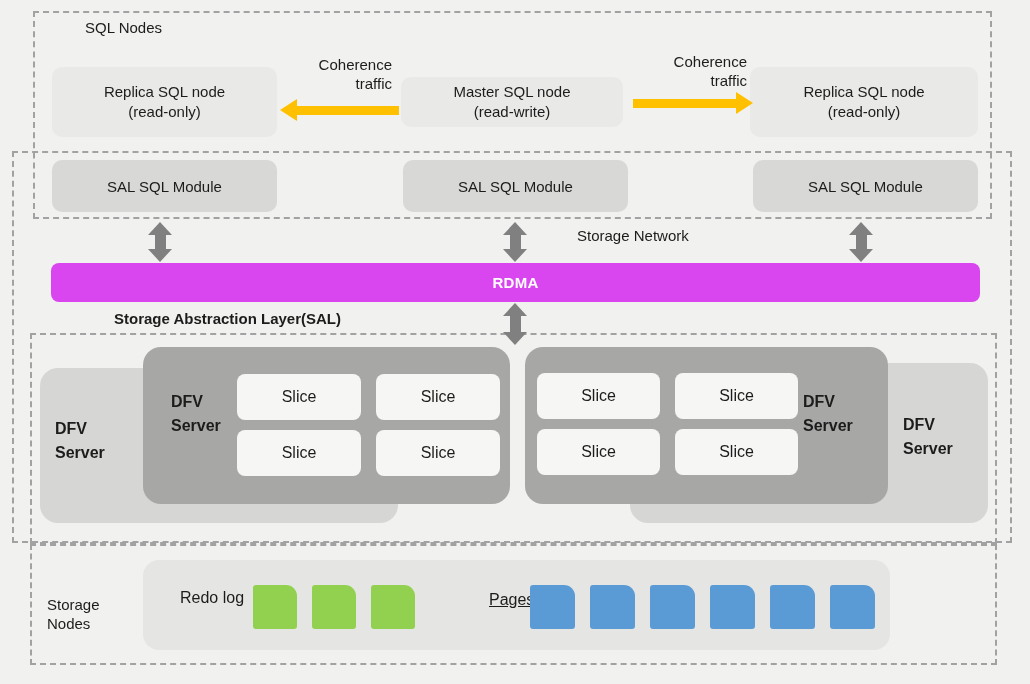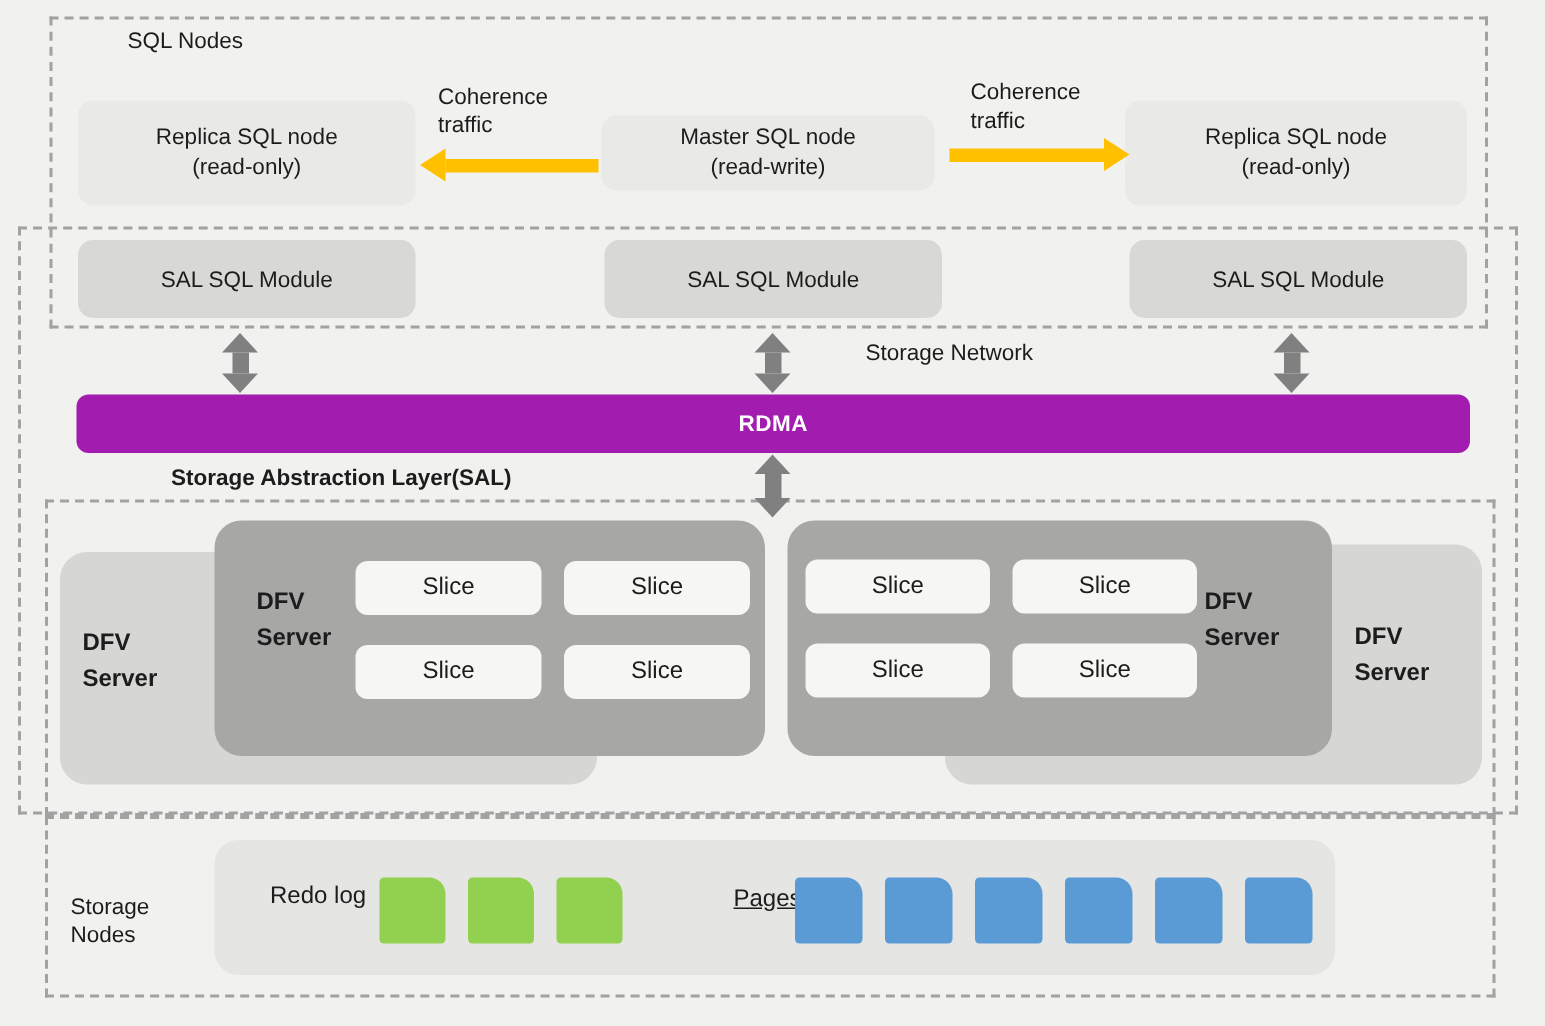--- a/index.html
+++ b/index.html
@@ -11,41 +11,41 @@
   .grp-label{position:absolute;font-size:15px;white-space:nowrap;margin-left:28px;}
   .node{
     position:absolute;background:#e9e9e7;border-radius:10px;
     display:flex;flex-direction:column;align-items:center;justify-content:center;
     font-size:15px;line-height:20px;text-align:center;
   }
   .module{
     position:absolute;background:#d8d8d6;border-radius:10px;
     display:flex;align-items:center;justify-content:center;font-size:15px;
   }
-  .two-line{position:absolute;text-align:left;font-size:15px;line-height:19px;}
+  .two-line{position:absolute;text-align:right;font-size:15px;line-height:19px;}
   .rdma{
-    position:absolute;background:#a21caf;border-radius:8px;color:#ffffff;
+    position:absolute;background:#d946ef;border-radius:8px;color:#ffffff;
     font-weight:bold;font-size:15px;display:flex;align-items:center;justify-content:center;
     letter-spacing:.3px;
   }
   
   .h-arrow{position:absolute;display:flex;align-items:center;height:22px;}
   .h-arrow .stem{flex:1;height:9px;background:#ffc000;}
   .h-arrow .headL{width:0;height:0;border-top:11px solid transparent;border-bottom:11px solid transparent;border-right:17px solid #ffc000;}
   .h-arrow .headR{width:0;height:0;border-top:11px solid transparent;border-bottom:11px solid transparent;border-left:17px solid #ffc000;}
   
   .v-arrow{position:absolute;width:24px;display:flex;flex-direction:column;align-items:center;}
   .v-arrow .vstem{width:11px;flex:1;background:#808080;}
   .v-arrow .vheadU{width:0;height:0;border-left:12px solid transparent;border-right:12px solid transparent;border-bottom:13px solid #808080;}
   .v-arrow .vheadD{width:0;height:0;border-left:12px solid transparent;border-right:12px solid transparent;border-top:13px solid #808080;}
   .dfv-light{position:absolute;background:#d6d6d4;border-radius:18px;}
   .dfv-dark{position:absolute;background:#a7a7a6;border-radius:18px;}
   .dfv-label{position:absolute;font-weight:bold;font-size:16px;line-height:24px;white-space:nowrap;}
   .slice{
-    position:absolute;width:124px;height:36px;background:#f6f6f4;border-radius:8px;
+    position:absolute;width:124px;height:46px;background:#f6f6f4;border-radius:8px;
     display:flex;align-items:center;justify-content:center;font-size:16px;
   }
   .storage-inner{position:absolute;background:#e5e5e3;border-radius:16px;}
   .sq{position:absolute;width:44px;height:44px;border-radius:3px 11px 3px 3px;}
   .sq.green{background:#92d050;}
   .sq.blue{background:#5b9bd5;width:45px;}
 </style>
 </head>
 <body>
 

